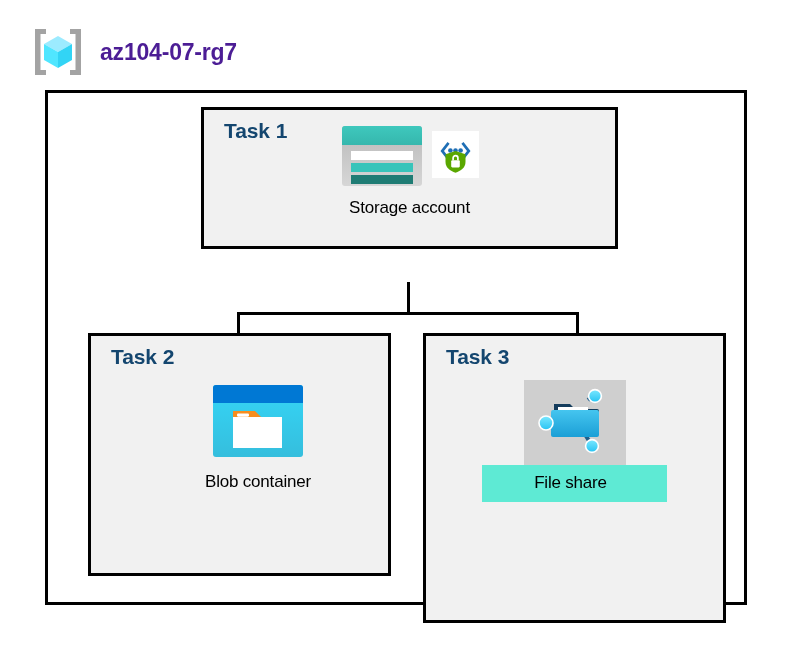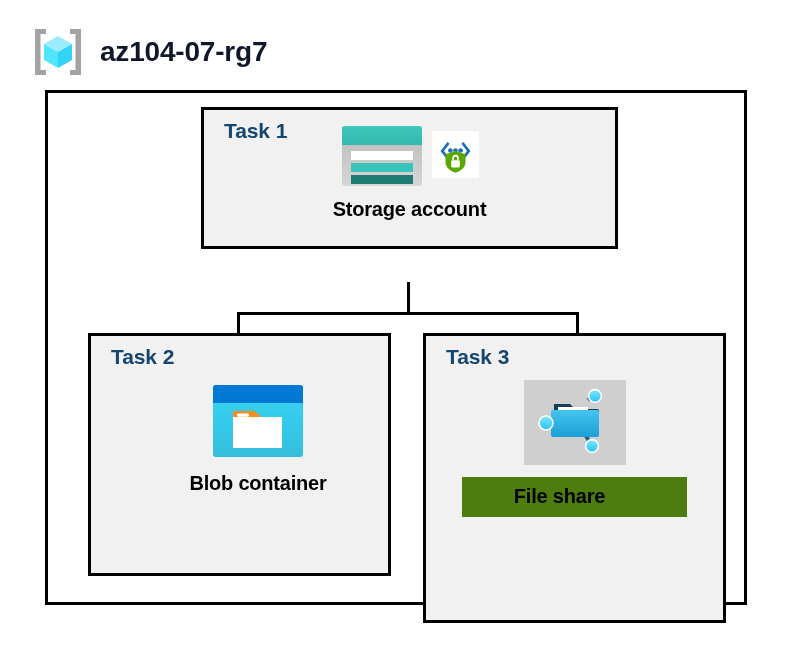--- a/index.html
+++ b/index.html
@@ -19,23 +19,23 @@
   #rg-header {
     position: absolute;
     left: 30px;
     top: 24px;
     display: flex;
     align-items: center;
     gap: 14px;
   }
   #rg-icon { width: 56px; height: 56px; display: block; }
   #rg-title {
-    font-size: 28px;
+    font-size: 23px;
     font-weight: bold;
-    color: #0f172a;
+    color: #4c1d95;
     letter-spacing: -0.2px;
     white-space: nowrap;
   }
 
   
   #rg-container {
     position: absolute;
     left: 45px;
     top: 90px;
     width: 702px;
@@ -71,32 +71,32 @@
     position: absolute;
     display: flex;
     flex-direction: column;
     align-items: center;
   }
   #task1-node { left: 0; right: 0; top: 14px; }
   #task2-node { left: 0; right: 0; top: 48px; padding-left: 37px; }
   #task3-node { left: 0; right: 0; top: 44px; }
 
   .node-caption {
-    font-size: 20px;
-    font-weight: bold;
+    font-size: 17px;
+    font-weight: normal;
     color: #000000;
     white-space: nowrap;
     letter-spacing: -0.2px;
   }
   #task1-caption { margin-top: 10px; }
   #task2-caption { margin-top: 14px; }
   #task3-caption {
-    margin-top: 12px;
-    background: #4d7c0f;
-    padding: 8px 82px 9px 52px;
+    margin-top: 0px;
+    background: #5eead4;
+    padding: 8px 60px 9px 52px;
   }
 
   
   #task1-iconrow {
     display: flex;
     align-items: flex-start;
     gap: 8px;
   }
   #storage-icon { width: 84px; height: 64px; display: block; }
   #secure-badge { width: 47px; height: 47px; display: block; margin-top: 7px; }

